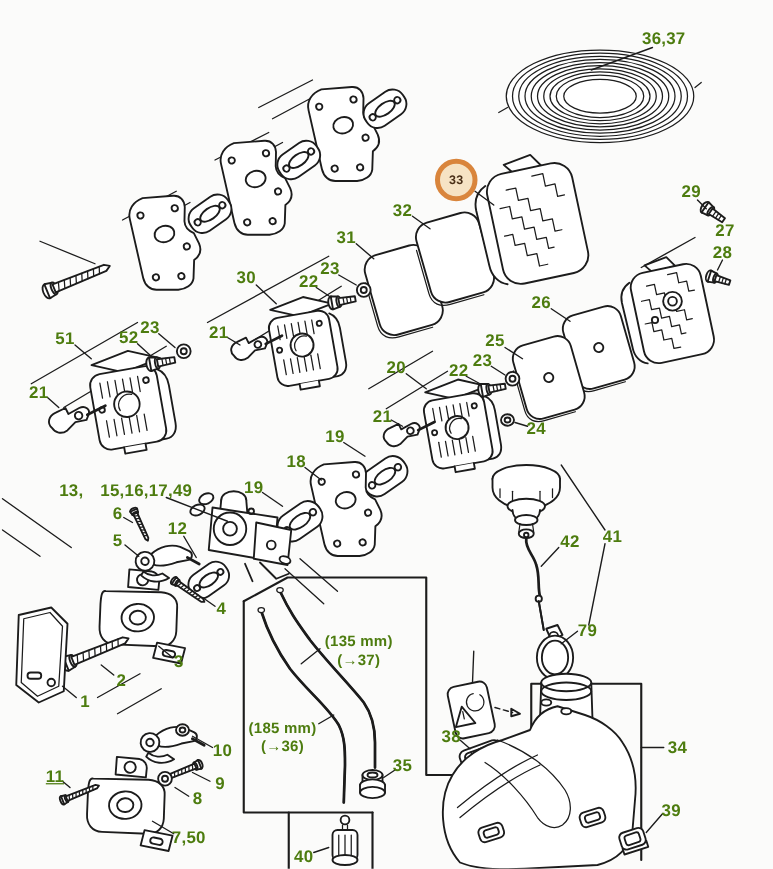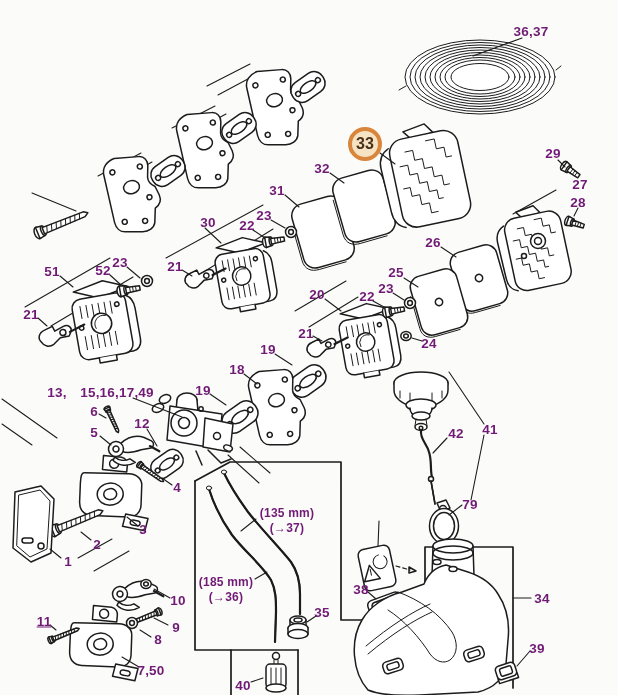--- a/index.html
+++ b/index.html
@@ -16,25 +16,25 @@
     fill:none;stroke:var(--line);stroke-width:1.5;stroke-linecap:round;stroke-linejoin:round;}
   svg .w{fill:#ffffff;}
   svg .g{stroke-width:1.05;}
   svg .ld{stroke-width:1.1;}
   svg .thin{stroke-width:1;}
   svg .thick{stroke-width:2.2;}
   svg .dash{stroke-dasharray:4 3;stroke-width:1.2;}
   svg .box{stroke-width:1.7;}
   #callout-layer{position:absolute;left:0;top:0;width:100%;height:100%;pointer-events:none;}
   .callout{position:absolute;transform:translate(-50%,-50%);
-    font-weight:bold;font-size:13.5px;color:#701a75;white-space:nowrap;letter-spacing:.2px;}
+    font-weight:bold;font-size:13.5px;color:#4d7c0f;white-space:nowrap;letter-spacing:.2px;}
   .callout.dimension{font-size:12px;}
   .callout.highlight{width:26px;height:26px;border-radius:50%;
     border:4px solid var(--ring);background:var(--hl-fill);color:var(--hl-text);
-    display:flex;align-items:center;justify-content:center;font-size:16px;}
+    display:flex;align-items:center;justify-content:center;font-size:10px;}
 </style>
 </head>
 <body>
 
 <div id="stage">
 <svg width="618" height="695" viewBox="0 0 618 695">
   <defs>
     <g id="oval-gasket">
       <rect x="-18" y="-11" width="36" height="22" rx="10" class="w"></rect>
       <ellipse rx="9" ry="4.5" class="w"></ellipse>
@@ -447,21 +447,21 @@
 <div id="callout-layer">
       <div class="callout part" style="left: 531px; top: 31px;">36,37</div>
       <div class="callout highlight" style="left: 365px; top: 144px;">33</div>
       <div class="callout part" style="left: 322px; top: 168px; text-align: right;">32</div>
       <div class="callout part" style="left: 277px; top: 190px;">31</div>
       <div class="callout part" style="left: 553px; top: 153px;">29</div>
       <div class="callout part" style="left: 580px; top: 184px;">27</div>
       <div class="callout part" style="left: 578px; top: 202px;">28</div>
       <div class="callout part" style="left: 433px; top: 242px;">26</div>
       <div class="callout part" style="left: 396px; top: 272px;">25</div>
-      <div class="callout part" style="left: 208px; top: 222px;">30</div>
+      <div class="callout part" style="left: 197px; top: 222px;">30</div>
       <div class="callout part" style="left: 247px; top: 225px;">22</div>
       <div class="callout part" style="left: 264px; top: 215px;">23</div>
       <div class="callout part" style="left: 175px; top: 266px;">21</div>
       <div class="callout part" style="left: 52px; top: 271px;">51</div>
       <div class="callout part" style="left: 103px; top: 270px;">52</div>
       <div class="callout part" style="left: 120px; top: 262px;">23</div>
       <div class="callout part" style="left: 31px; top: 314px;">21</div>
       <div class="callout part" style="left: 317px; top: 294px;">20</div>
       <div class="callout part" style="left: 367px; top: 296px;">22</div>
       <div class="callout part" style="left: 386px; top: 288px;">23</div>

